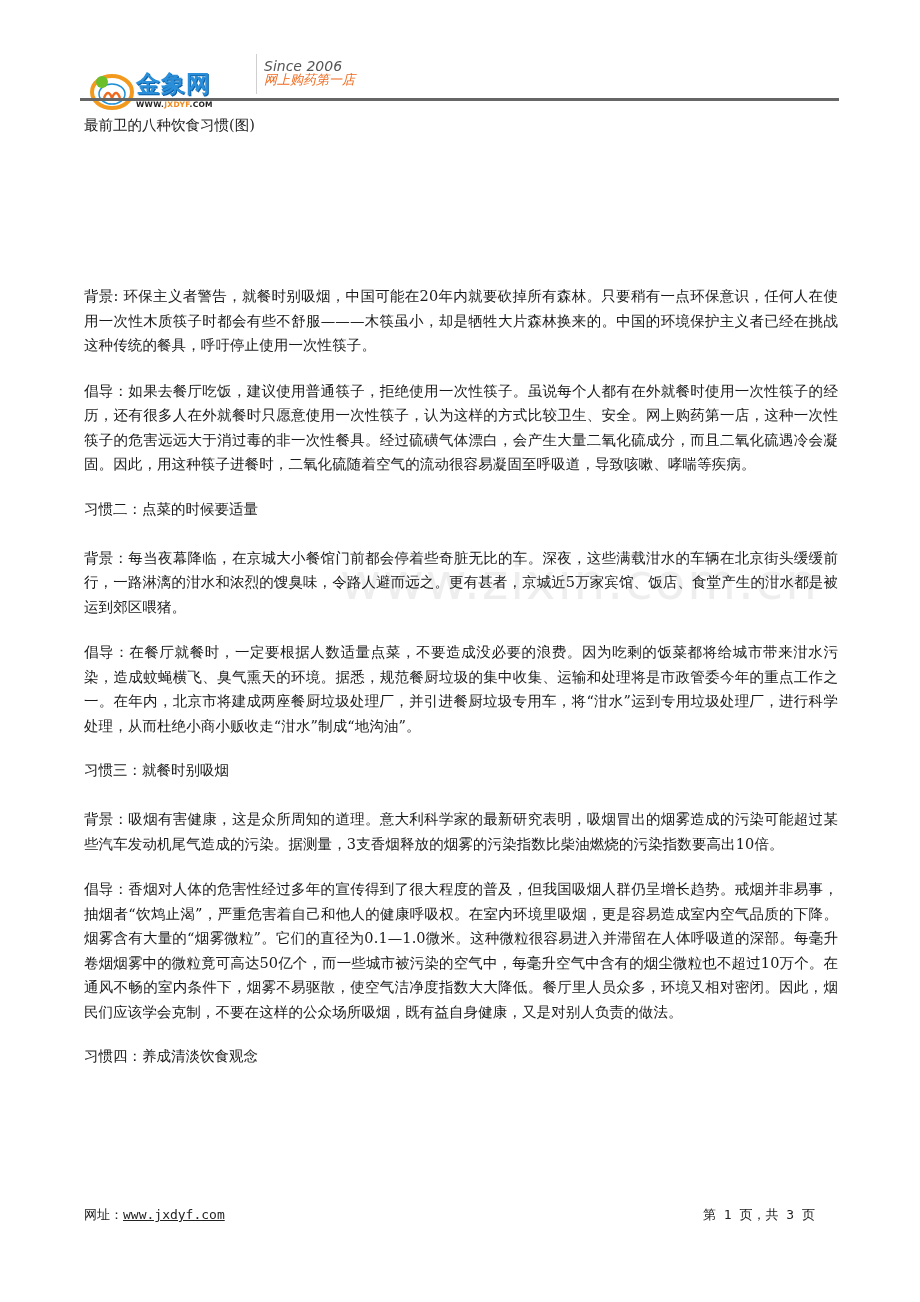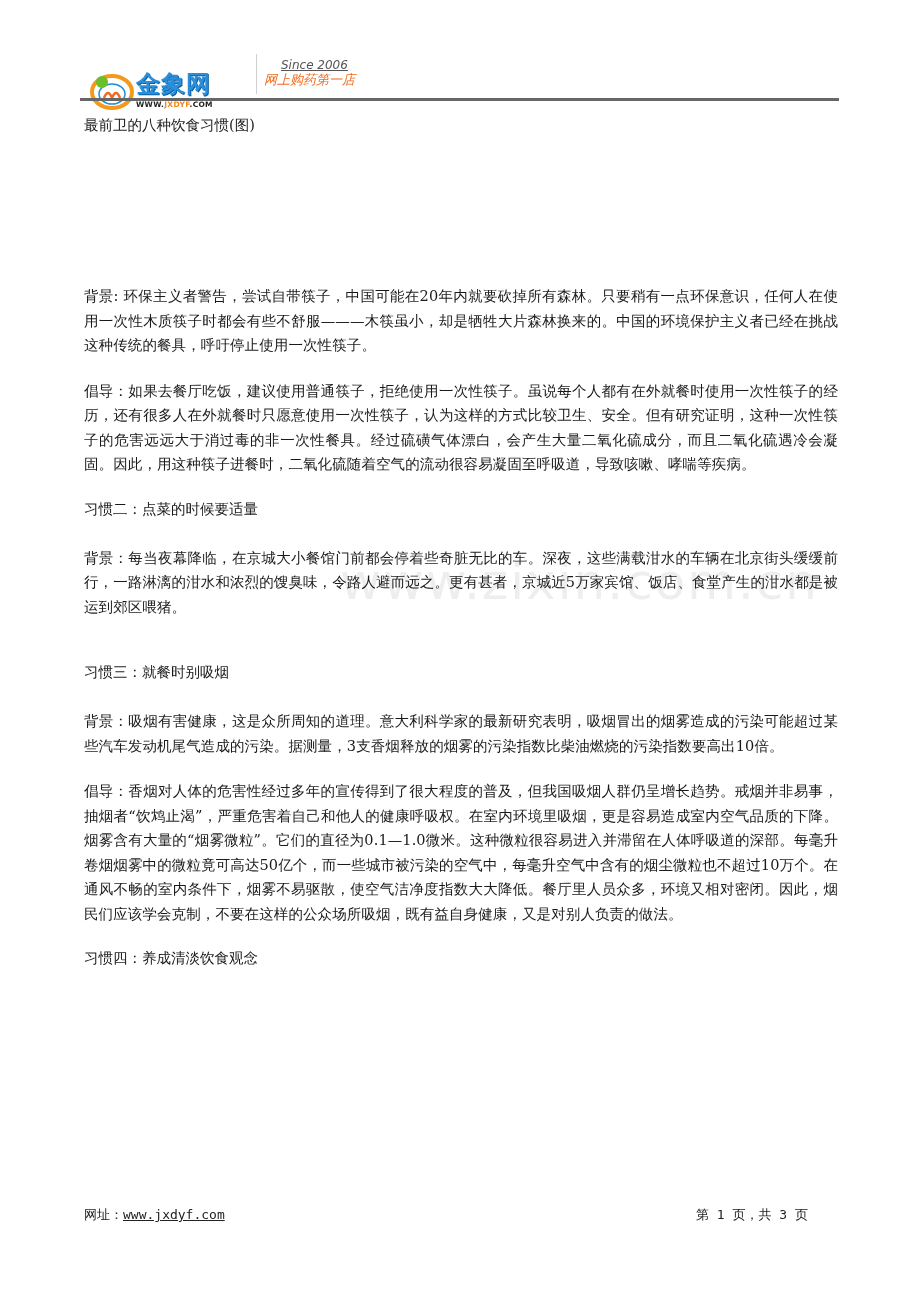--- a/index.html
+++ b/index.html
@@ -8,39 +8,39 @@
     .header { position: absolute; left: 84px; top: 48px; width: 756px; height: 52px; }
     .logo { position: absolute; left: 6px; top: 20px; width: 160px; height: 46px; }
     .logo-mark { position: absolute; left: 0; top: 4px; width: 44px; height: 38px; }
     .logo-text { position: absolute; left: 46px; top: 0; font-family: "DejaVu Sans", sans-serif;
                  font-weight: bold; font-size: 24px; color: #2a8fd8; letter-spacing: 1px;
                  text-shadow: 1px 1px 0 #0d5fa8; }
     .logo-url { position: absolute; left: 46px; top: 32px; font-family: "DejaVu Sans", sans-serif;
                 font-weight: bold; font-size: 7.5px; color: #222; letter-spacing: 0.3px; }
     .logo-url .hl { color: #f08a1c; text-align: right; }
     .vdiv { position: absolute; left: 172px; top: 6px; width: 1px; height: 40px; background: #cfcfcf; }
-    .since { position: absolute; left: 197px; top: 10px; font-family: "DejaVu Sans", sans-serif;
-             font-style: italic; font-size: 12px; color: #555; text-decoration: underline; }
+    .since { position: absolute; left: 180px; top: 10px; font-family: "DejaVu Sans", sans-serif;
+             font-style: italic; font-size: 14px; color: #555; }
     .slogan { position: absolute; left: 180px; top: 23px; font-family: Liberation Sans, sans-serif;
               font-style: italic; font-size: 13px; color: #f06a1e; }
     .header-rule { position: absolute; left: 80px; top: 98px; width: 759px; height: 3px; background: #666; }
     .doc-title { position: absolute; left: 84px; top: 116px; font-size: 14.5px; color: #222; }
     .content { position: absolute; left: 84px; top: 258px; width: 754px; }
     .habit { font-size: 14.5px; margin: 0; line-height: 22px; }
     .habit.first { padding-left: 16px; }
     .para { font-size: 14.5px; line-height: 24.5px; margin: 0; text-align: justify; letter-spacing: 0.1px; }
     .gap-h { height: 26px; }
     .gap-p { height: 21px; }
     .watermark { position: absolute; left: 340px; top: 553px; font-family: "DejaVu Sans", sans-serif;
                  font-size: 50px; color: rgba(120,120,120,0.13); letter-spacing: 2px; pointer-events: none; }
     .footer { position: absolute; left: 84px; top: 1206px; width: 736px; height: 20px;
               font-family: "DejaVu Sans Mono", monospace; font-size: 13px; color: #222; }
     .footer-left { position: absolute; left: 0; top: 0; }
     .footer-left a { color: #222; text-decoration: underline; }
-    .footer-right { position: absolute; right: 12px; top: 0; text-align: right; }
+    .footer-right { position: absolute; right: 5px; top: 0; text-align: right; }
   </style>
 </head>
 <body>
 
 <div class="header">
   <div class="logo">
     <svg class="logo-mark" viewBox="0 0 44 38">
       <ellipse cx="22" cy="20" rx="20" ry="16" fill="none" stroke="#f39a1e" stroke-width="4"></ellipse>
       <ellipse cx="22" cy="22" rx="13" ry="10" fill="#fff" stroke="#1e8fd6" stroke-width="1.5"></ellipse>
       <circle cx="12" cy="10" r="6" fill="#6bbf2a"></circle>
@@ -54,29 +54,30 @@
   <div class="slogan">网上购药第一店</div>
 </div>
 <div class="header-rule"></div>
 
 <div class="doc-title">最前卫的八种饮食习惯(图)</div>
 
 <div class="watermark">www.zixin.com.cn</div>
 
 <div class="content">
   <div class="gap-h"></div>
-  <p class="para">背景: 环保主义者警告，尝试自带筷子，中国可能在20年内就要砍掉所有森林。只要稍有一点环保意识，任何人在使用一次性木质筷子时都会有些不舒服———木筷虽小，却是牺牲大片森林换来的。中国的环境保护主义者已经在挑战这种传统的餐具，呼吁停止使用一次性筷子。</p>
+  <p class="para">背景: 环保主义者警告，就餐时别吸烟，中国可能在20年内就要砍掉所有森林。只要稍有一点环保意识，任何人在使用一次性木质筷子时都会有些不舒服———木筷虽小，却是牺牲大片森林换来的。中国的环境保护主义者已经在挑战这种传统的餐具，呼吁停止使用一次性筷子。</p>
   <div class="gap-p"></div>
-  <p class="para">倡导：如果去餐厅吃饭，建议使用普通筷子，拒绝使用一次性筷子。虽说每个人都有在外就餐时使用一次性筷子的经历，还有很多人在外就餐时只愿意使用一次性筷子，认为这样的方式比较卫生、安全。但有研究证明，这种一次性筷子的危害远远大于消过毒的非一次性餐具。经过硫磺气体漂白，会产生大量二氧化硫成分，而且二氧化硫遇冷会凝固。因此，用这种筷子进餐时，二氧化硫随着空气的流动很容易凝固至呼吸道，导致咳嗽、哮喘等疾病。</p>
+  <p class="para">倡导：如果去餐厅吃饭，建议使用普通筷子，拒绝使用一次性筷子。虽说每个人都有在外就餐时使用一次性筷子的经历，还有很多人在外就餐时只愿意使用一次性筷子，认为这样的方式比较卫生、安全。网上购药第一店，这种一次性筷子的危害远远大于消过毒的非一次性餐具。经过硫磺气体漂白，会产生大量二氧化硫成分，而且二氧化硫遇冷会凝固。因此，用这种筷子进餐时，二氧化硫随着空气的流动很容易凝固至呼吸道，导致咳嗽、哮喘等疾病。</p>
   <div class="gap-p"></div>
 
   <p class="habit">习惯二：点菜的时候要适量</p>
   <div class="gap-h"></div>
   <p class="para">背景：每当夜幕降临，在京城大小餐馆门前都会停着些奇脏无比的车。深夜，这些满载泔水的车辆在北京街头缓缓前行，一路淋漓的泔水和浓烈的馊臭味，令路人避而远之。更有甚者，京城近5万家宾馆、饭店、食堂产生的泔水都是被运到郊区喂猪。</p>
   <div class="gap-p"></div>
+  <p class="para">倡导：在餐厅就餐时，一定要根据人数适量点菜，不要造成没必要的浪费。因为吃剩的饭菜都将给城市带来泔水污染，造成蚊蝇横飞、臭气熏天的环境。据悉，规范餐厨垃圾的集中收集、运输和处理将是市政管委今年的重点工作之一。在年内，北京市将建成两座餐厨垃圾处理厂，并引进餐厨垃圾专用车，将“泔水”运到专用垃圾处理厂，进行科学处理，从而杜绝小商小贩收走“泔水”制成“地沟油”。</p>
   <div class="gap-p"></div>
 
   <p class="habit">习惯三：就餐时别吸烟</p>
   <div class="gap-h"></div>
   <p class="para">背景：吸烟有害健康，这是众所周知的道理。意大利科学家的最新研究表明，吸烟冒出的烟雾造成的污染可能超过某些汽车发动机尾气造成的污染。据测量，3支香烟释放的烟雾的污染指数比柴油燃烧的污染指数要高出10倍。</p>
   <div class="gap-p"></div>
   <p class="para">倡导：香烟对人体的危害性经过多年的宣传得到了很大程度的普及，但我国吸烟人群仍呈增长趋势。戒烟并非易事，抽烟者“饮鸩止渴”，严重危害着自己和他人的健康呼吸权。在室内环境里吸烟，更是容易造成室内空气品质的下降。烟雾含有大量的“烟雾微粒”。它们的直径为0.1—1.0微米。这种微粒很容易进入并滞留在人体呼吸道的深部。每毫升卷烟烟雾中的微粒竟可高达50亿个，而一些城市被污染的空气中，每毫升空气中含有的烟尘微粒也不超过10万个。在通风不畅的室内条件下，烟雾不易驱散，使空气洁净度指数大大降低。餐厅里人员众多，环境又相对密闭。因此，烟民们应该学会克制，不要在这样的公众场所吸烟，既有益自身健康，又是对别人负责的做法。</p>
   <div class="gap-p"></div>
 
   <p class="habit">习惯四：养成清淡饮食观念</p>

